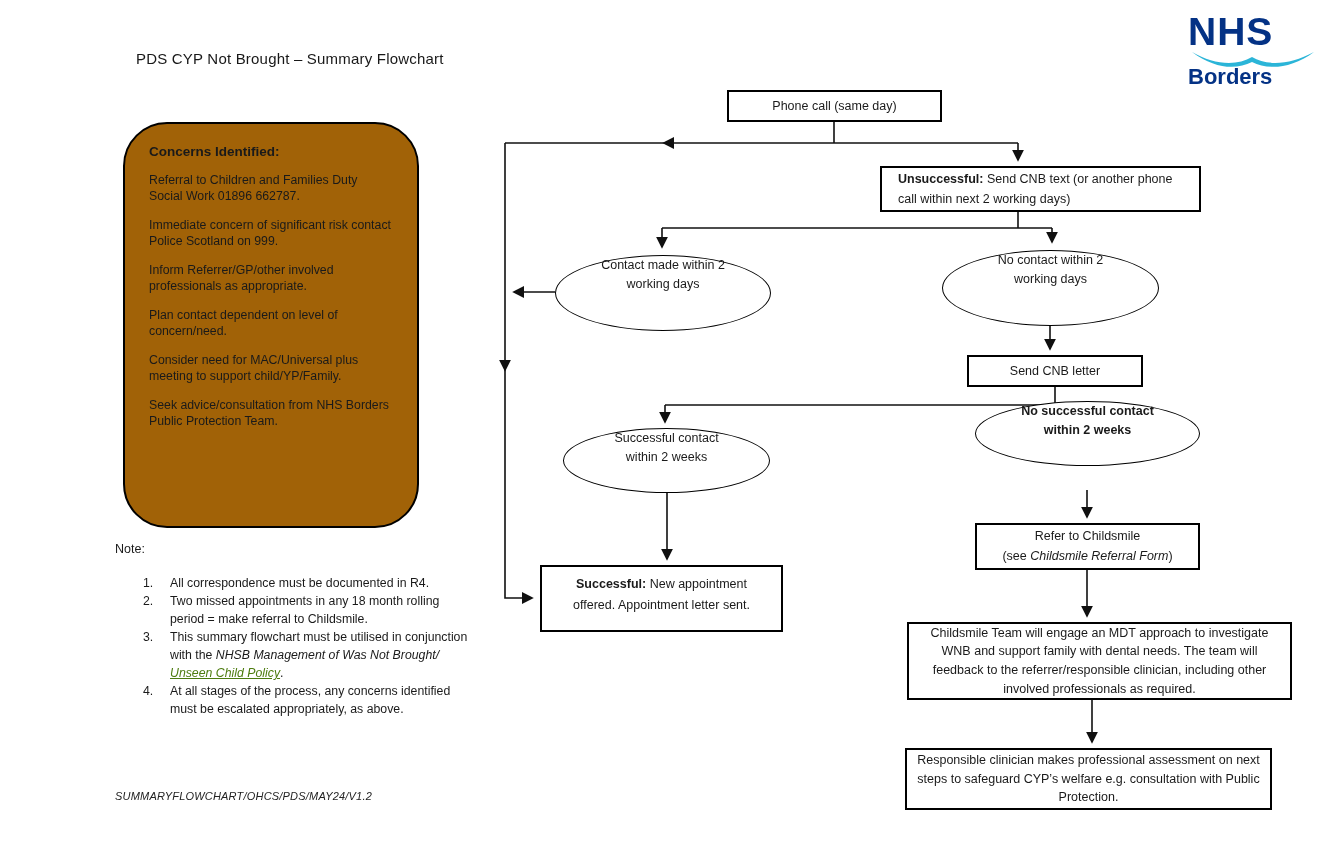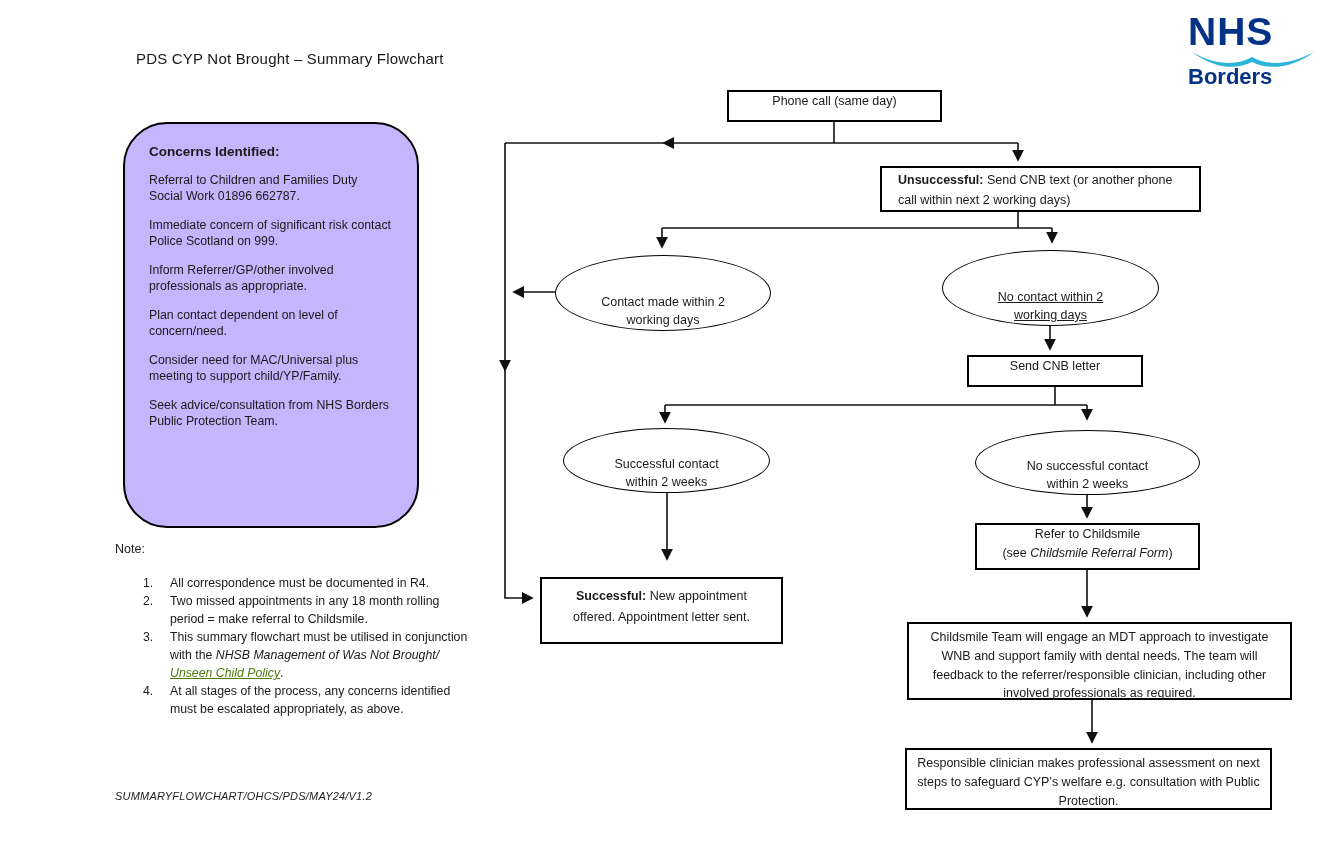--- a/index.html
+++ b/index.html
@@ -27,21 +27,21 @@
   .logo-borders {
     font-size: 22px; font-weight: bold; color: #043285; line-height: 1;
     margin-top: -4px;
   }
 
   
   .concerns-box {
     left: 123px; top: 122px; width: 296px; height: 406px;
     border: 2.5px solid #000; border-radius: 44px;
     padding: 20px 24px 0 24px;
-    background: #c4b5fd;
+    background: #a16207;
   }
   .concerns-heading { font-weight: bold; font-size: 13.5px; margin-bottom: 6px; }
   .concerns-item { font-size: 12.3px; line-height: 16px; margin-top: 13px; }
 
   
   .note-heading { left: 115px; top: 542px; font-size: 12.5px; }
   .note-list { left: 143px; top: 574px; width: 330px; font-size: 12.3px; }
   .note-row { display: flex; }
   .note-num { width: 27px; flex: 0 0 27px; line-height: 18px; }
   .note-text { flex: 1; line-height: 18px; }
@@ -50,38 +50,38 @@
 
   .doc-footer {
     left: 115px; top: 790px;
     font-size: 11px; font-style: italic; color: #222; letter-spacing: .2px;
   }
 
   
   .node { z-index: 2; background: #fff; font-size: 12.5px; }
   .rect {
     border: 2px solid #000;
-    display: flex; align-items: flex-start; justify-content: center;
+    display: flex; align-items: center; justify-content: center;
     text-align: center; line-height: 1.45;
   }
   .ellipse {
     border: 1.7px solid #000; border-radius: 50%;
-    display: flex; align-items: flex-end; justify-content: center;
+    display: flex; align-items: flex-start; justify-content: center;
     text-align: center; line-height: 1.5;
   }
   .n-phone   { left: 727px; top: 90px;  width: 215px; height: 32px; border-width: 2.5px; }
   .n-unsucc  { left: 880px; top: 166px; width: 321px; height: 46px; border-width: 2.5px;
                justify-content: flex-start; text-align: left; padding: 2px 16px; line-height: 1.6; }
   .n-contact { left: 555px; top: 255px; width: 216px; height: 76px; padding: 0 32px; }
-  .n-nocont  { left: 942px; top: 250px; width: 217px; height: 76px; padding: 0 40px; text-decoration: underline; }
+  .n-nocont  { left: 942px; top: 250px; width: 217px; height: 76px; padding: 0 40px; }
   .n-letter  { left: 967px; top: 355px; width: 176px; height: 32px; }
   .n-succ2w  { left: 563px; top: 428px; width: 207px; height: 65px; padding: 0 38px; }
-  .n-nosucc  { left: 975px; top: 430px; width: 225px; height: 65px; padding: 0 36px; }
+  .n-nosucc  { left: 975px; top: 401px; width: 225px; height: 65px; padding: 0 36px; font-weight: bold; }
   .n-refer   { left: 975px; top: 523px; width: 225px; height: 47px; line-height: 1.55; }
-  .n-succbox { left: 540px; top: 577px; width: 243px; height: 67px; border-width: 2.5px;
+  .n-succbox { left: 540px; top: 565px; width: 243px; height: 67px; border-width: 2.5px;
                align-items: flex-start; padding: 7px 14px; line-height: 1.7; }
   .n-team    { left: 900px; top: 622px; width: 385px; height: 78px; padding: 4px 8px; line-height: 1.5; margin-left: 7px; }
   .n-clin    { left: 905px; top: 748px; width: 367px; height: 62px; padding: 4px 10px; line-height: 1.5; }
 
   
   .connectors { left: 0; top: 0; z-index: 1; }
 </style>
 </head>
 <body>
 

